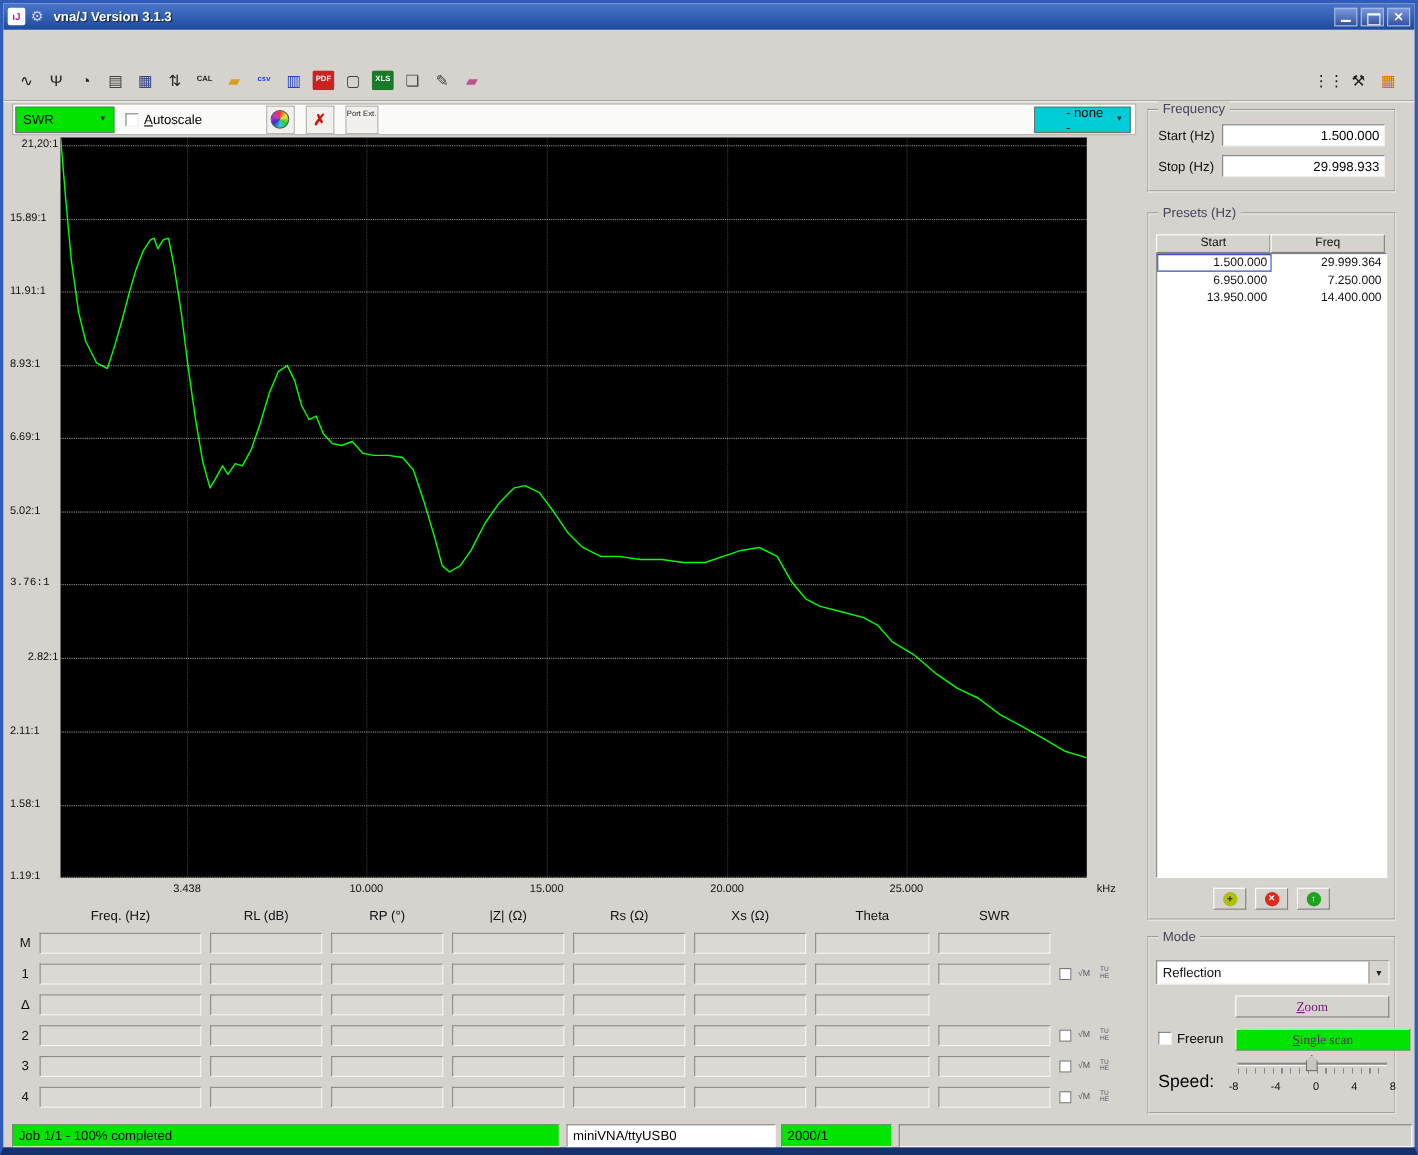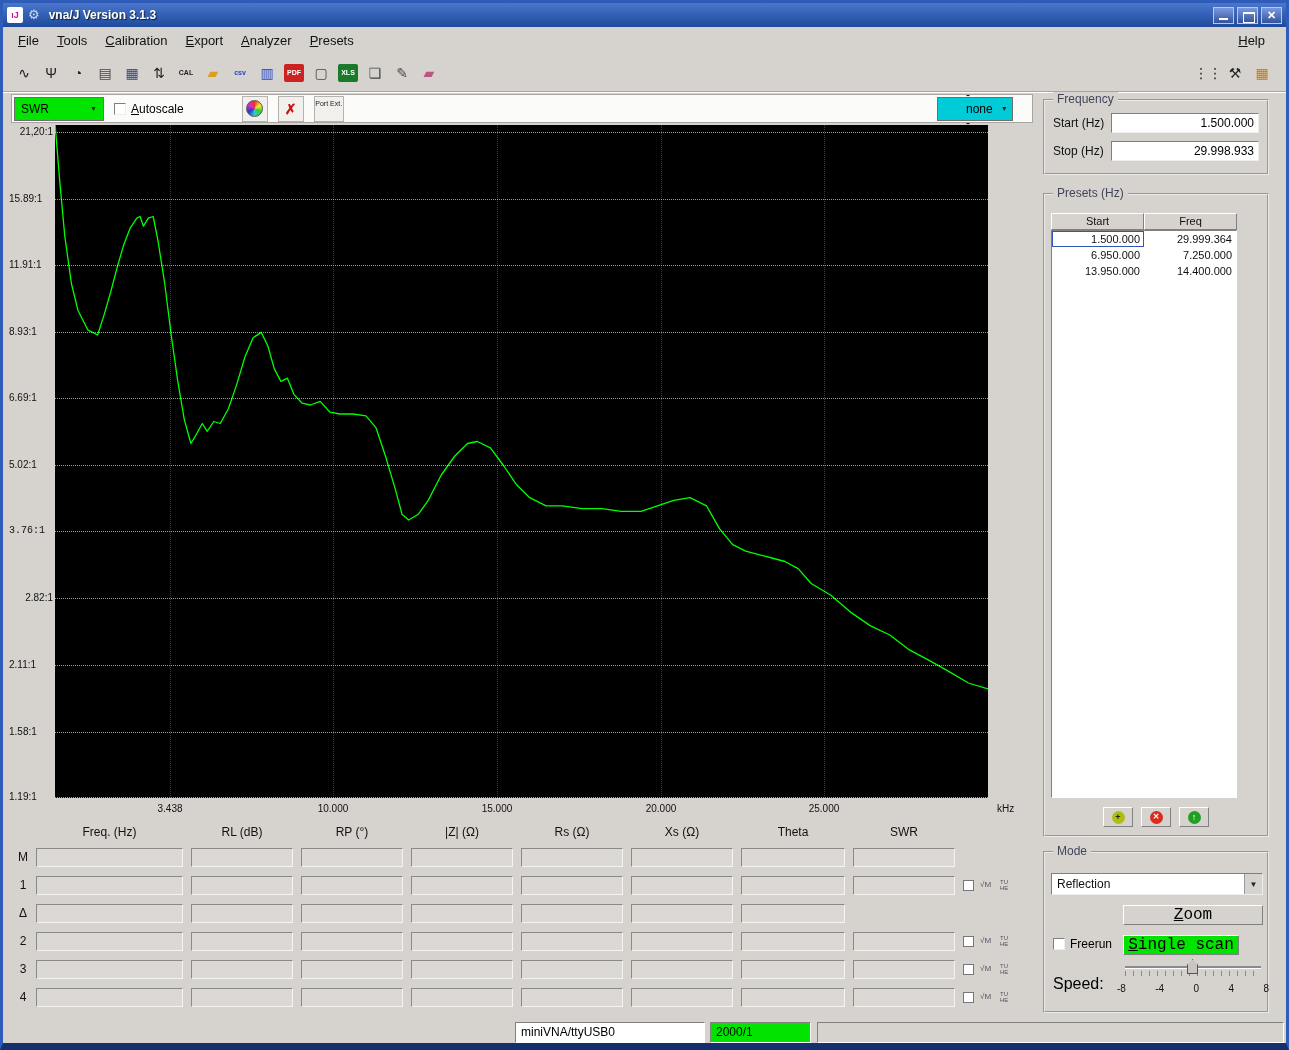--- a/index.html
+++ b/index.html
@@ -35,21 +35,21 @@
             font-size:14px; border:1px solid transparent; }
   .tbicon.txt { font-size:7px; font-weight:bold; }
   .tbicon.chip { width:20px; height:18px; margin:0 5px 0 2px; border-radius:2px; }
 
   
   .controls-row { position:absolute; top:91px; left:8px; width:1022px; height:29px; background:#fbfbfa;
                   border:1px solid #a8a5a0; display:flex; align-items:center; padding:0 2px; }
   .combo { height:24px; border:1px solid #6f6f6f; display:flex; align-items:center; padding:0 6px; font-size:12px; color:#000; }
   .combo::after { content:"▼"; font-size:7px; margin-left:auto; padding-left:8px; color:#222; }
   .combo.scale { width:90px; }
-  .combo.none  { width:76px; margin-left:auto; margin-right:17px;padding-left:28px; }
+  .combo.none  { width:88px; margin-left:auto; margin-right:2px;padding-left:28px; }
   .chk { display:flex; align-items:center; gap:5px; font-size:12px; margin-left:10px; }
   .chkbox { width:12px; height:12px; background:#fff; border:1px solid; border-color:#7f7f7f #eee #eee #7f7f7f; }
   .iconbtn { width:26px; height:26px; background:#f2f0ed; border:1px solid #b5b2ad; display:flex; align-items:center; justify-content:center; }
   .palette-wheel { width:17px; height:17px; border-radius:50%; border:1px solid #555;
                    background:conic-gradient(#e33,#ee3,#3c3,#3cc,#33c,#c3c,#e33); }
   .del-glyph { color:#cc1111; font-size:14px; font-weight:bold; }
   .del-glyph::after { content:"✗"; }
   .portext { width:30px; height:26px; background:#f2f0ed; border:1px solid #b5b2ad; font-size:7px; line-height:1.3;
              text-align:center; color:#222; padding-top:2px; }
 
@@ -65,21 +65,21 @@
   
   .group { position:absolute; left:1040px; width:226px; border:2px groove #eceae6; }
   .gtitle { position:absolute; top:-9px; left:8px; background:#d6d3ce; padding:0 4px; font-size:12px; color:#44445a; }
   .g-freq { top:96px; height:76px; }
   .g-presets { top:190px; height:644px; }
   .g-mode { top:848px; height:162px; }
   .frow { position:absolute; left:8px; right:8px; height:20px; display:flex; align-items:center; }
   .flabel { font-size:12px; color:#111; }
   .finput { margin-left:auto; width:148px; height:20px; background:#fff; border:1px solid; border-color:#7f7f7f #eee #eee #7f7f7f;
             text-align:right; font-size:12px; padding:0 4px; font-family:"Liberation Sans",sans-serif; }
-  .ptable { position:absolute; left:6px; top:18px; width:186px; }
+  .ptable { position:absolute; left:6px; top:18px; width:210px; }
   .phead { display:flex; }
   .pheadcell { width:104px; height:17px; background:#d6d3ce; border:1px solid; border-color:#fff #808080 #808080 #fff;
                font-size:11px; text-align:center; line-height:15px; color:#111; }
   .pbody { background:#fff; border:1px solid; border-color:#808080 #fff #fff #808080; height:568px; }
   .prow { display:flex; }
   .pcell { width:104px; height:16px; font-size:11px; line-height:16px; text-align:right; padding-right:4px; color:#111; }
   .pcell.sel { box-shadow:inset 0 0 0 1px #3355bb; }
   .pbtns { position:absolute; left:0; right:0; bottom:8px; display:flex; justify-content:center; gap:8px; }
   .pbtn { width:30px; height:20px; background:#d6d3ce; border:1px solid; border-color:#fff #808080 #808080 #fff;
           display:flex; align-items:center; justify-content:center; }
@@ -90,23 +90,23 @@
   .dot.up  { background:#1fa11f; } .dot.up::after  { content:"↑"; }
 
   
   .combo2 { position:absolute; left:6px; top:20px; width:212px; height:22px; background:#fff;
             border:1px solid; border-color:#7f7f7f #eee #eee #7f7f7f; display:flex; align-items:center; }
   .combo2-text { font-size:12px; padding-left:5px; color:#111; }
   .combo2-btn { margin-left:auto; width:18px; height:100%; background:#d6d3ce; border-left:1px solid #999;
                 display:flex; align-items:center; justify-content:center; }
   .combo2-btn::after { content:"▼"; font-size:8px; color:#222; }
   .btn { position:absolute; height:20px; background:#d6d3ce; border:1px solid; border-color:#fff #808080 #808080 #fff;
-         font-size:16px; color:#000000; font-family:Liberation Mono, monospace; }
+         font-size:12px; color:#701a75; font-family:Liberation Serif, serif; }
   .btn.zoom { left:78px; top:52px; width:140px; }
-  .btn.scan { left:78px; top:82px; width:116px; }
+  .btn.scan { left:78px; top:82px; width:159px; }
   .freerun { position:absolute; left:8px; top:84px; display:flex; align-items:center; gap:5px; font-size:12px; }
   .speed-label { position:absolute; left:8px; top:122px; font-size:16px; }
   .slider { position:absolute; left:78px; top:104px; width:140px; height:22px; }
   .slider .track { position:absolute; left:2px; right:2px; top:9px; height:2px; background:#8a8a8a; box-shadow:0 1px 0 #fff; }
   .slider .tickmarks { position:absolute; left:2px; right:2px; top:14px; height:5px;
         background:repeating-linear-gradient(90deg,#888 0,#888 1px,transparent 1px,transparent 8px); }
   .slider .thumb { position:absolute; left:50%; top:2px; width:11px; height:15px; margin-left:-6px;
         background:#c9c6c1; border:1px solid #555; clip-path:polygon(50% 0,100% 38%,100% 100%,0 100%,0 38%); }
   .speed-ticks { position:absolute; left:72px; top:130px; width:152px; display:flex; justify-content:space-between;
                  font-size:10px; color:#111; }
@@ -134,29 +134,20 @@
     <span class="app-icon"></span>
     <span class="gear-icon"></span>
     <span class="title">vna/J Version 3.1.3</span>
     <span class="winbtns">
       <span class="wbtn min"></span>
       <span class="wbtn max"></span>
       <span class="wbtn close"></span>
     </span>
   </div>
 
-  <div class="menubar">
-    <span class="menu-item"><u>F</u>ile</span>
-    <span class="menu-item"><u>T</u>ools</span>
-    <span class="menu-item"><u>C</u>alibration</span>
-    <span class="menu-item"><u>E</u>xport</span>
-    <span class="menu-item"><u>A</u>nalyzer</span>
-    <span class="menu-item"><u>P</u>resets</span>
-    <span class="menu-item help"><u>H</u>elp</span>
-  </div>
 
   <div class="toolbar">
     <div class="tb-left" id="tb-left">
         <span class="tbicon" style="color: rgb(34, 34, 34);">∿</span>
         <span class="tbicon" style="color: rgb(34, 34, 34);">Ψ</span>
         <span class="tbicon" style="color: rgb(34, 34, 34);">◔</span>
         <span class="tbicon" style="color: rgb(68, 68, 68);">▤</span>
         <span class="tbicon" style="color: rgb(51, 68, 136);">▦</span>
         <span class="tbicon" style="color: rgb(34, 34, 34);">⇅</span>
         <span class="tbicon txt" style="color: rgb(34, 34, 34);">CAL</span>
@@ -375,17 +366,18 @@
       <div class="mk-field" style="left: 738px; top: 985px; width: 104px; height: 19px;"></div>
       <div class="mk-field" style="left: 850px; top: 985px; width: 102px; height: 19px;"></div>
       <div class="mk-check" style="left: 960px; top: 989px; width: 11px; height: 11px;"></div>
       <div class="mk-glyph" style="left: 977px; top: 989px; width: 16px; height: 12px;">√M</div>
       <div class="mk-glyph" style="left: 997px; top: 988px; width: 16px; height: 14px;">
         <i>TU</i>
         <i>HE</i>
       </div>
     </div>
 
+  <div class="sfield" id="sf-progress" style="left: 8px; width: 498px; background: rgb(0, 228, 0);">Job 1/1 - 100% completed</div>
   <div class="sfield" style="left:512px;width:190px;background:#fff">miniVNA/ttyUSB0</div>
   <div class="sfield" id="sf-samples" style="left: 707px; width: 101px; background: rgb(0, 228, 0);">2000/1</div>
   <div class="sfield" style="left:814px;width:467px"></div>
 
 </div>
 
 </body></html>

